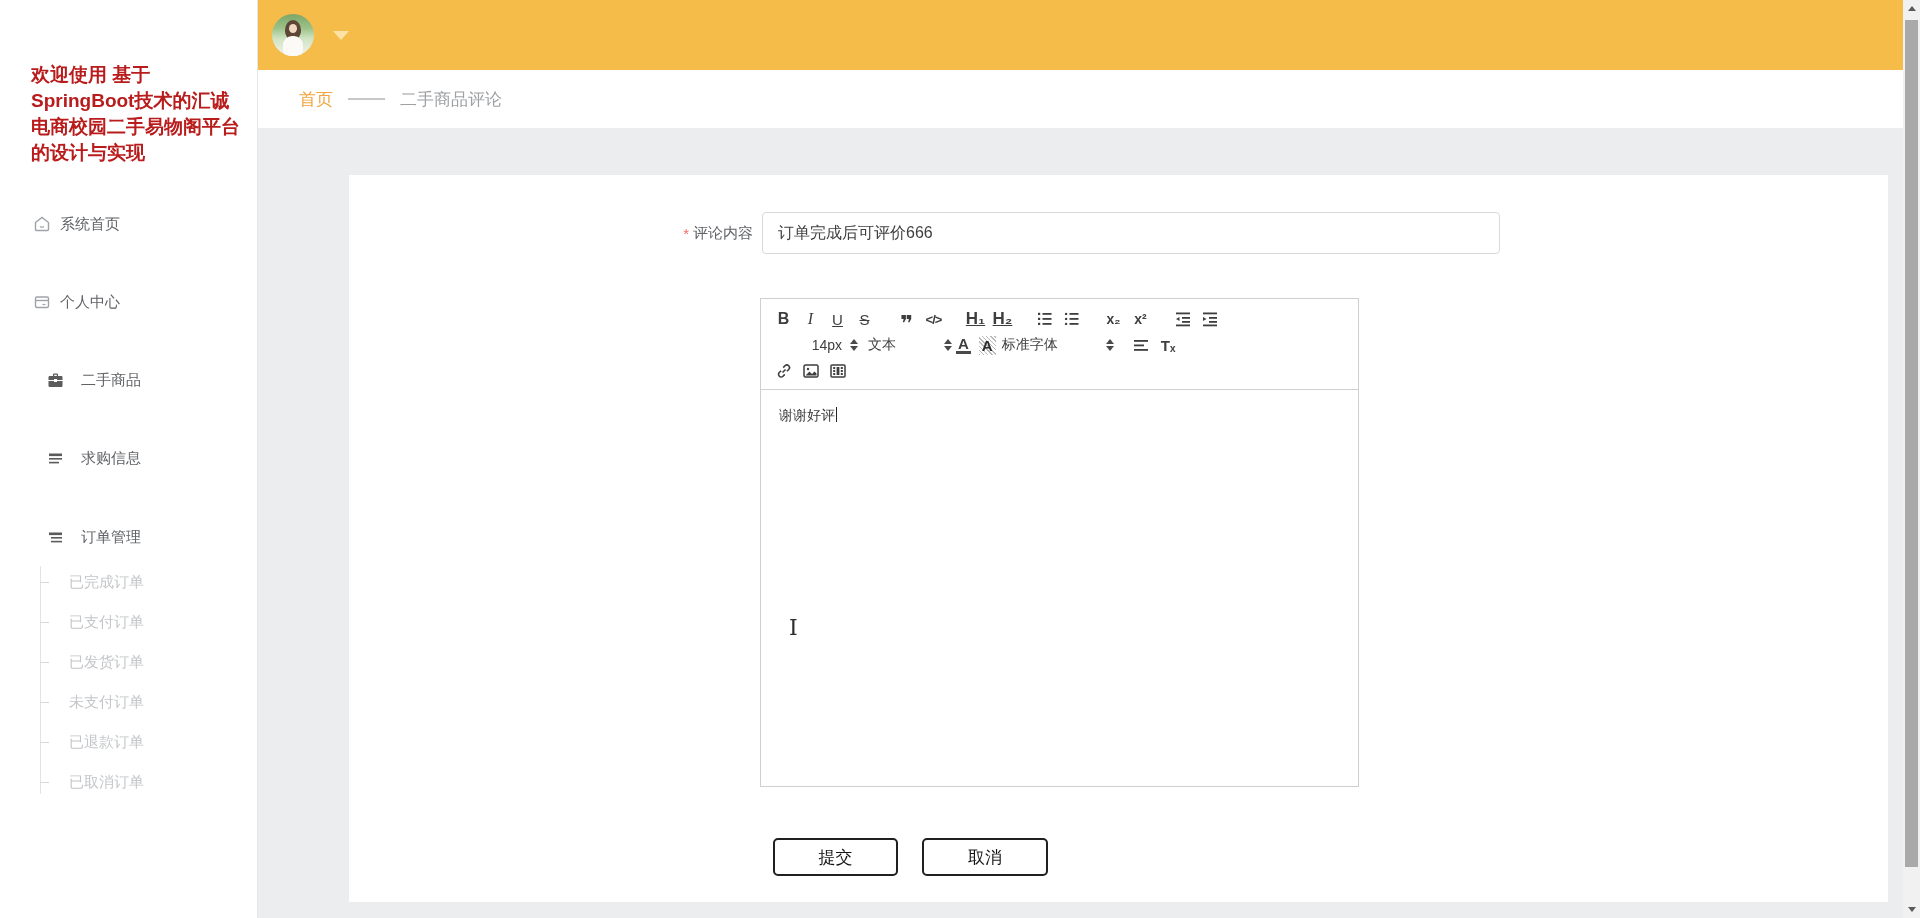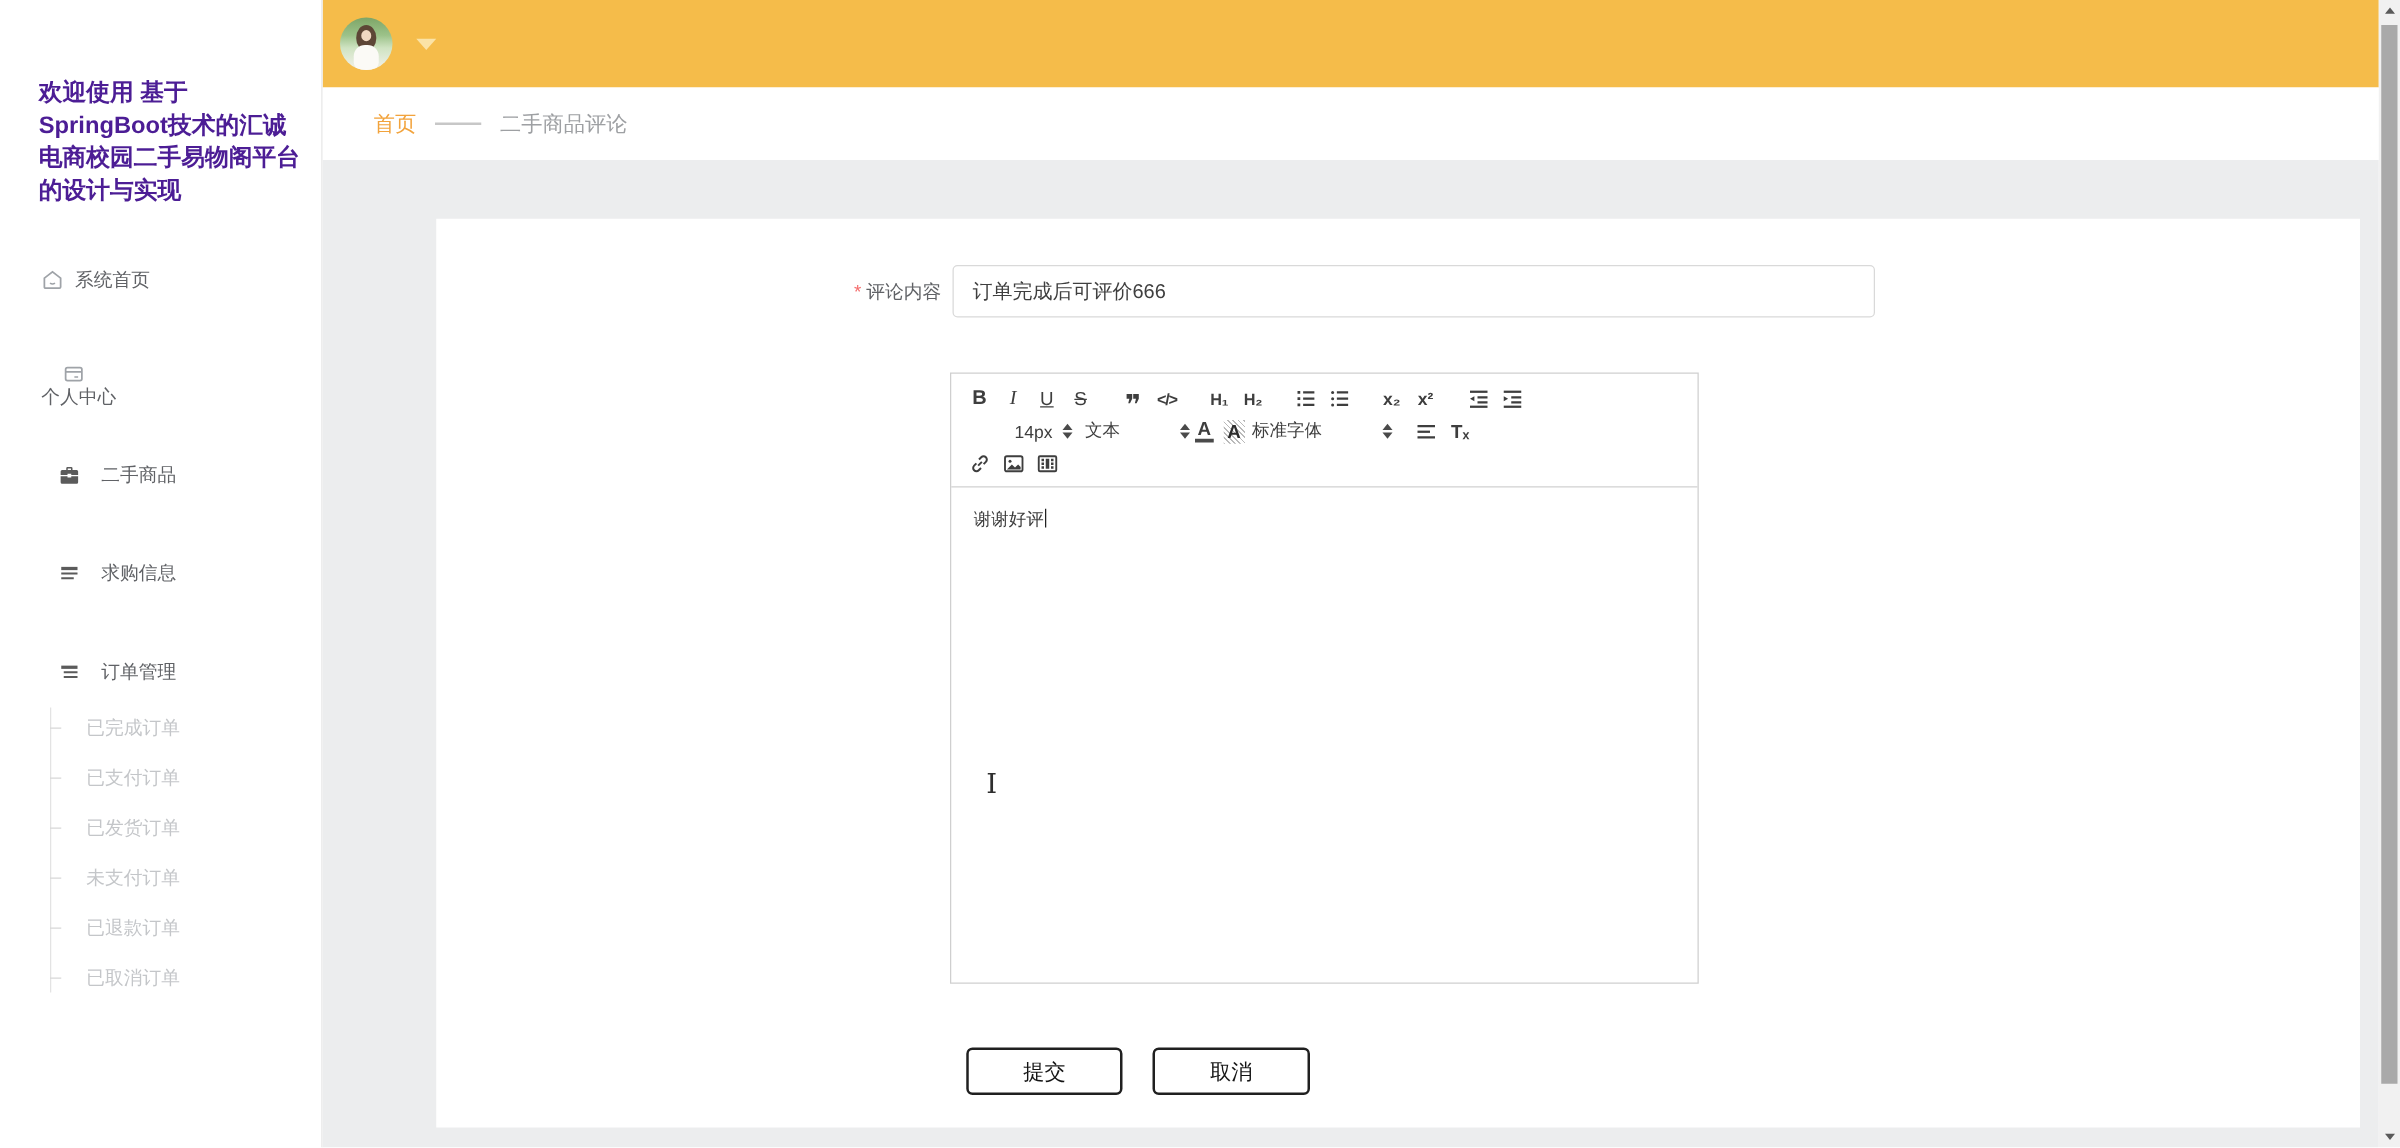--- a/index.html
+++ b/index.html
@@ -4,21 +4,21 @@
 <style>
   * { margin:0; padding:0; box-sizing:border-box; }
   html,body { width:1920px; height:918px; overflow:hidden; background:#fff;
     font-family:"Liberation Sans","DejaVu Sans",sans-serif; }
   .screen { position:relative; width:1920px; height:918px; overflow:hidden; }
 
   
   .sidebar { position:absolute; left:0; top:0; width:258px; height:918px;
     background:#fff; border-right:1px solid #E7E7E7; z-index:3; }
   .sidebar-title { position:absolute; left:31px; top:62px; width:212px;
-    font-size:19px; font-weight:bold; color:#4c1d95; line-height:26px; }
+    font-size:19px; font-weight:bold; color:#b91c1c; line-height:26px; }
   .nav-item { position:absolute; display:flex; align-items:center; height:24px;
     font-size:15px; color:#606266; cursor:pointer; white-space:nowrap; }
   .nav-item .nav-ic { display:inline-flex; margin-right:9px; }
   .nav-lvl1 { left:33px; }
   .nav-lvl2 { left:47px; }
   .nav-lvl2 .nav-ic { margin-right:17px; }
   .tree-line { position:absolute; left:40px; top:566px; width:1px; height:228px; background:#E3E3E3; }
   .sub-item { position:absolute; left:69px; height:20px; display:flex; align-items:flex-start;
     font-size:15px; color:#C4C6C9; cursor:pointer; white-space:nowrap; }
   .sub-item::before { content:""; position:absolute; left:-29px; top:9px; width:9px; height:1px; background:#D8D8D8; }
@@ -62,21 +62,21 @@
   .tb-row { display:flex; align-items:center; height:26px; }
   .fmt { display:flex; align-items:center; margin-right:15px; }
   .tbtn { min-width:27px; height:22px; display:flex; align-items:center; justify-content:center;
     font-size:15px; color:#3E3E3E; cursor:pointer; }
   .tbtn.b { font-weight:bold; font-size:16px; }
   .tbtn.i { font-style:italic; font-family:"Liberation Serif","DejaVu Serif",serif; font-size:16px; }
   .tbtn.u { text-decoration:underline; }
   .tbtn.s { text-decoration:line-through; }
   .tbtn.quote { font-size:22px; font-weight:bold; line-height:10px; padding-top:9px; }
   .tbtn.code { font-size:13px; font-weight:bold; letter-spacing:-1px; }
-  .tbtn.hd { font-weight:bold; font-size:13px; }
+  .tbtn.hd { font-weight:bold; font-size:17px;text-decoration:underline; }
   .tbtn.scr { font-weight:bold; font-size:14px; }
   .tbtn.clean { font-size:15px; font-weight:bold; }
   .tb-select { display:flex; align-items:center; cursor:pointer; color:#3E3E3E; font-size:14px; }
   .tb-select .sel-label { display:inline-block; }
   .updown { display:inline-flex; flex-direction:column; align-items:center; margin-left:8px; }
   .updown i { display:block; width:0; height:0; border-left:4px solid transparent; border-right:4px solid transparent; }
   .updown .up { border-bottom:5px solid #4a4a4a; margin-bottom:2px; }
   .updown .dn { border-top:5px solid #4a4a4a; }
   .sel-size { width:88px; justify-content:flex-end; }
   .sel-header { width:84px; justify-content:space-between; margin-left:10px; }
@@ -125,21 +125,21 @@
     <div class="nav-item nav-lvl1" style="top:212px;">
       <span class="nav-ic">
         <svg width="18" height="18" viewBox="0 0 18 18" fill="none" stroke="#9FA3A8" stroke-width="1.4">
           <path d="M2.5 7.5 L9 2.5 L15.5 7.5 L15.5 14.5 Q15.5 15.5 14.5 15.5 L3.5 15.5 Q2.5 15.5 2.5 14.5 Z"></path>
           <path d="M7 11.5 Q9 13 11 11.5" stroke-width="1.2"></path>
         </svg>
       </span>
       <span>系统首页</span>
     </div>
 
-    <div class="nav-item nav-lvl1" style="top:290px;flex-direction:column;">
+    <div class="nav-item nav-lvl1" style="top:290px;">
       <span class="nav-ic">
         <svg width="18" height="18" viewBox="0 0 18 18" fill="none" stroke="#9FA3A8" stroke-width="1.4">
           <rect x="2.5" y="4" width="13" height="10.5" rx="1.5"></rect>
           <line x1="2.5" y1="7.5" x2="15.5" y2="7.5"></line>
           <line x1="9.5" y1="11.5" x2="12.5" y2="11.5" stroke-width="1.2"></line>
         </svg>
       </span>
       <span>个人中心</span>
     </div>
 

